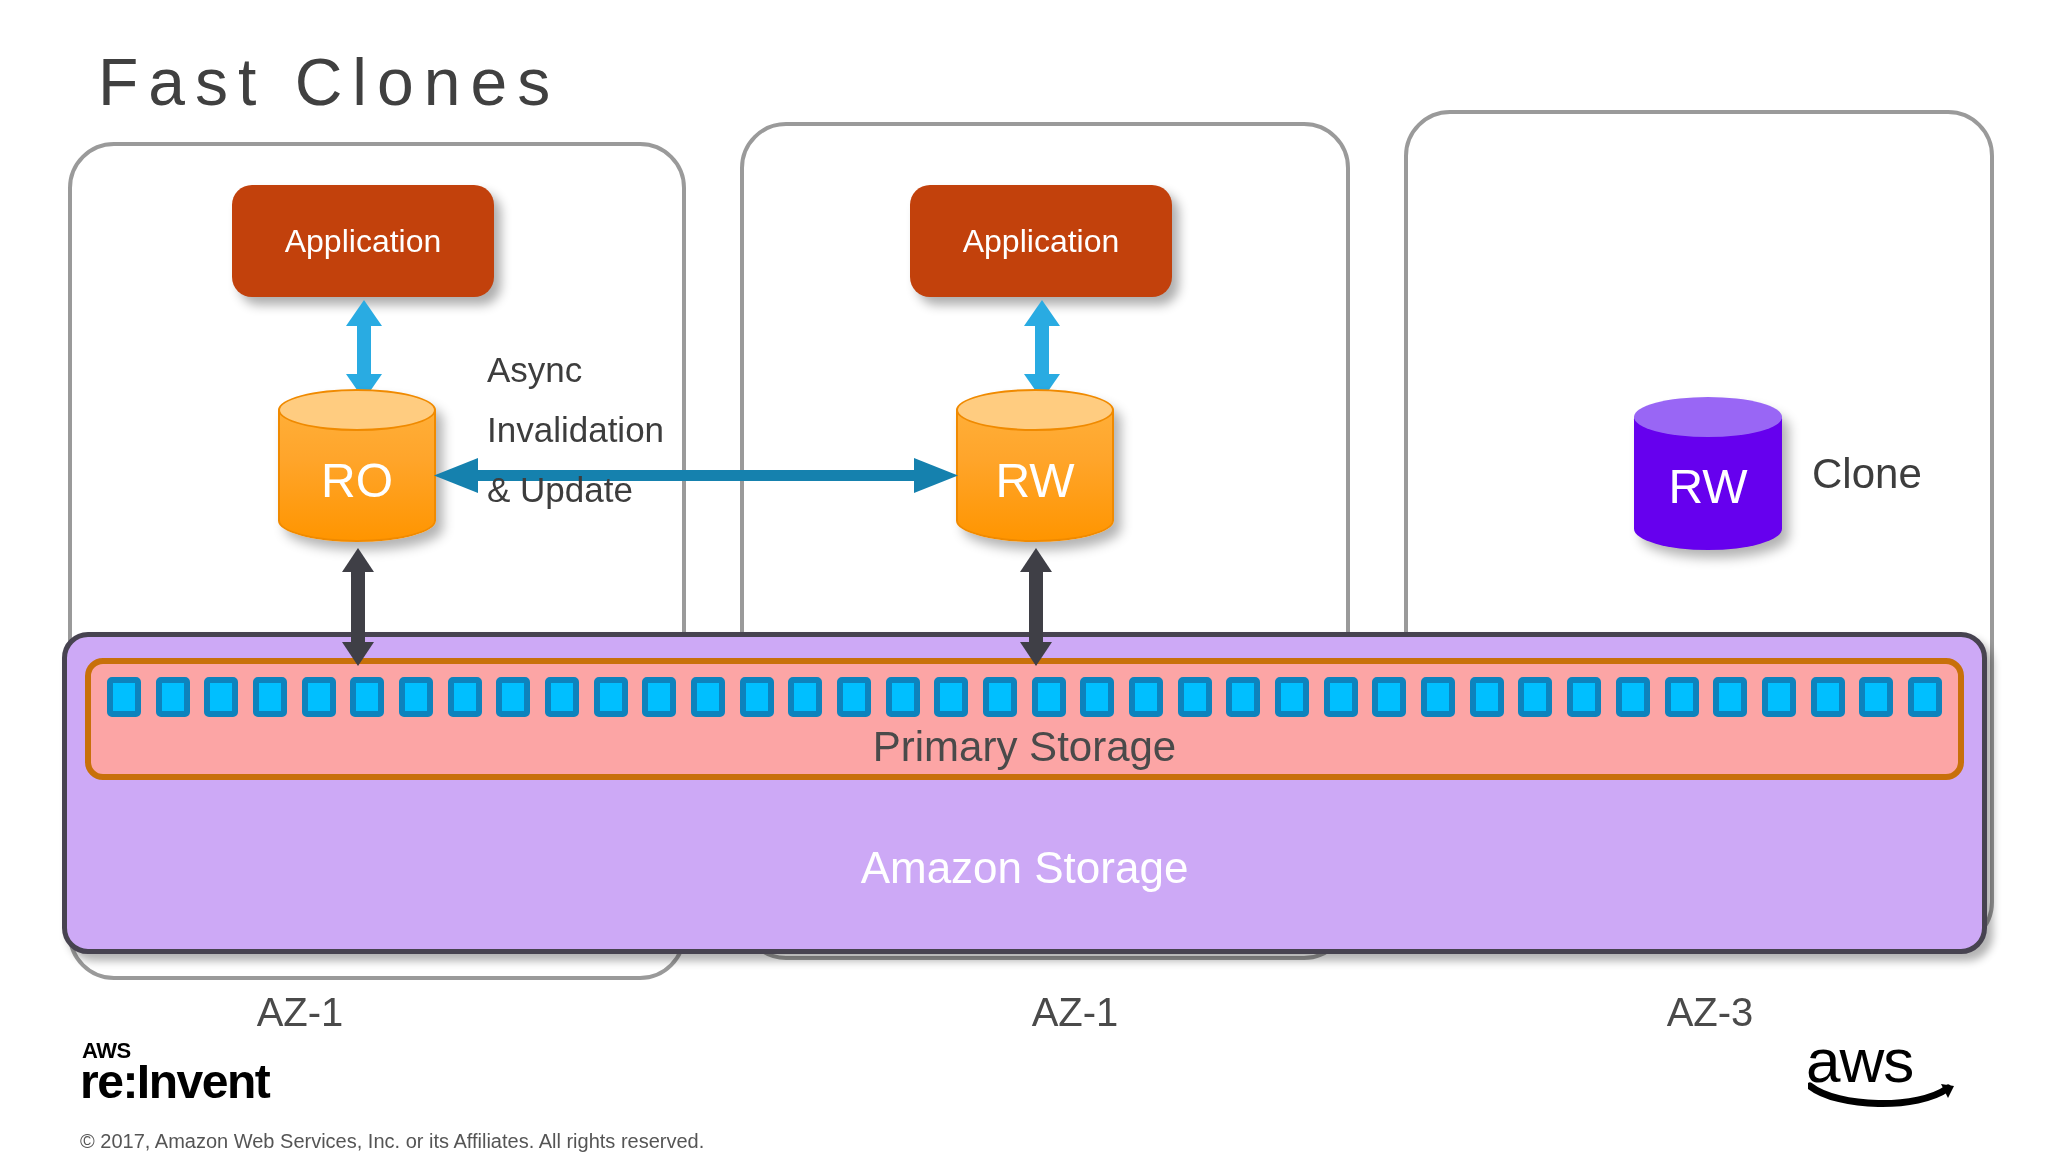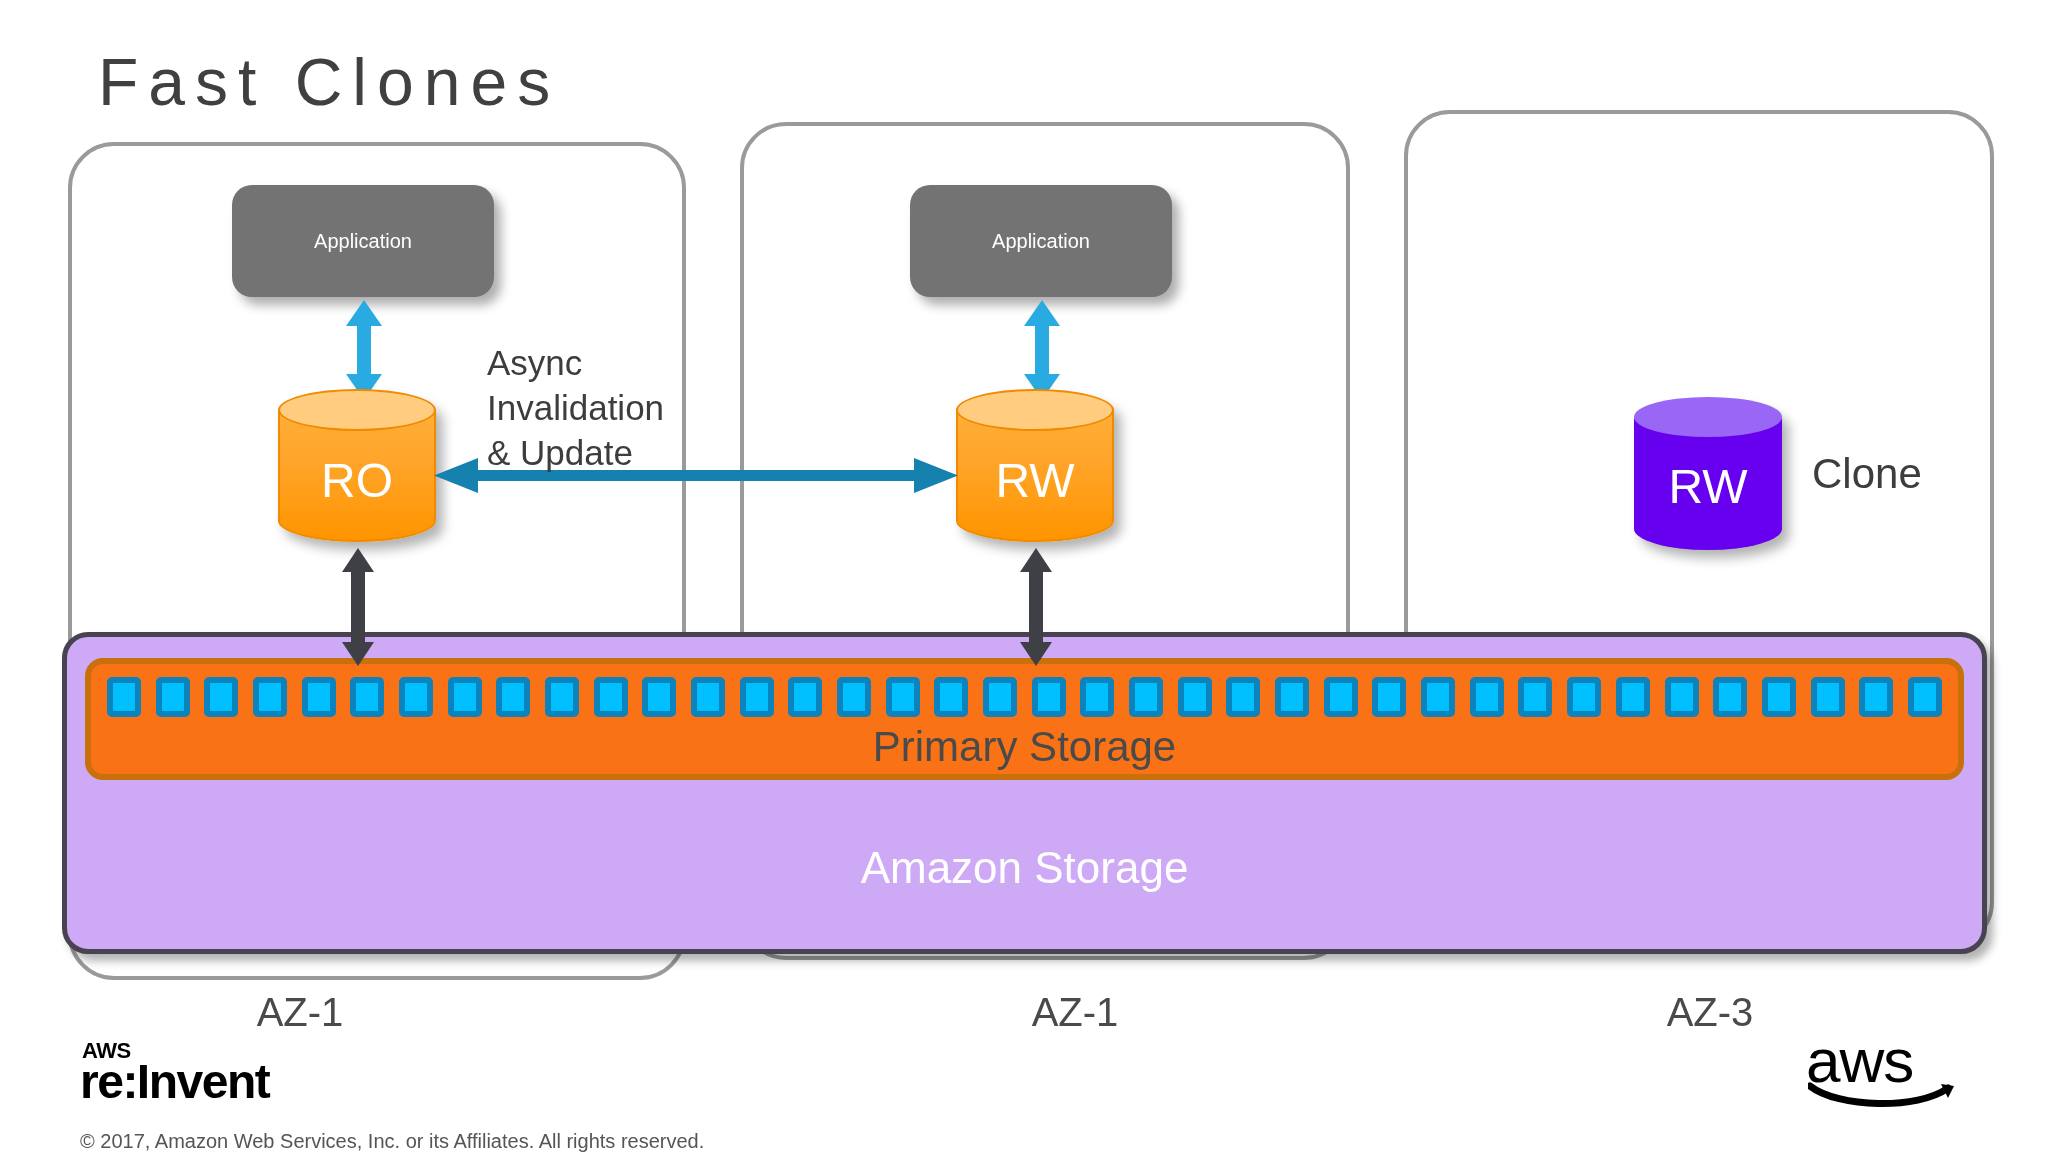--- a/index.html
+++ b/index.html
@@ -71,21 +71,21 @@
     color: #ffffff;
   }
 
   
   .primary-bar {
     position: absolute;
     left: 85px;
     top: 658px;
     width: 1879px;
     height: 122px;
-    background: #f97316;
+    background: #fca5a5;
     border: 6px solid #c8700a;
     border-radius: 18px;
     box-sizing: border-box;
   }
   .seg-row {
     position: absolute;
     left: 16px;
     right: 16px;
     top: 10px;
     height: 46px;
@@ -110,28 +110,28 @@
     font-size: 42px;
     color: #4a4a4a;
     line-height: 1;
   }
 
   
   .app-box {
     position: absolute;
     width: 262px;
     height: 112px;
-    background: #737373;
+    background: #c2410c;
     border-radius: 20px;
     box-shadow: 7px 8px 11px rgba(0,0,0,0.32);
     display: flex;
     align-items: center;
     justify-content: center;
     color: #ffffff;
-    font-size: 20px;
+    font-size: 32px;
   }
 
   
   .cyl {
     position: absolute;
     width: 0;
     height: 0;
   }
   .cyl-body {
     position: absolute;
@@ -186,21 +186,21 @@
   .arrow-svg {
     position: absolute;
     overflow: visible;
   }
 
   .async-text {
     position: absolute;
     left: 487px;
     top: 340px;
     font-size: 35px;
-    line-height: 45px;
+    line-height: 60px;
     color: #3d3d3d;
     white-space: pre-line;
   }
 
   
   .reinvent-logo {
     position: absolute;
     left: 80px;
     top: 1040px;
     color: #000000;

